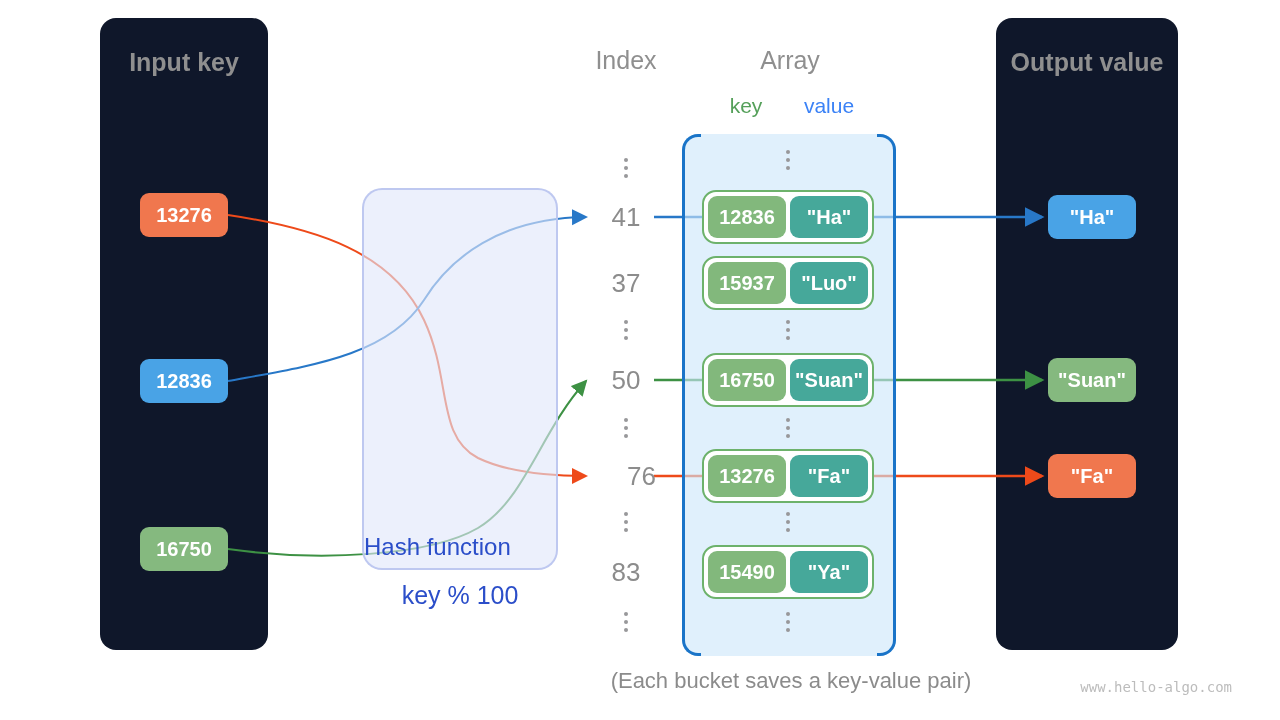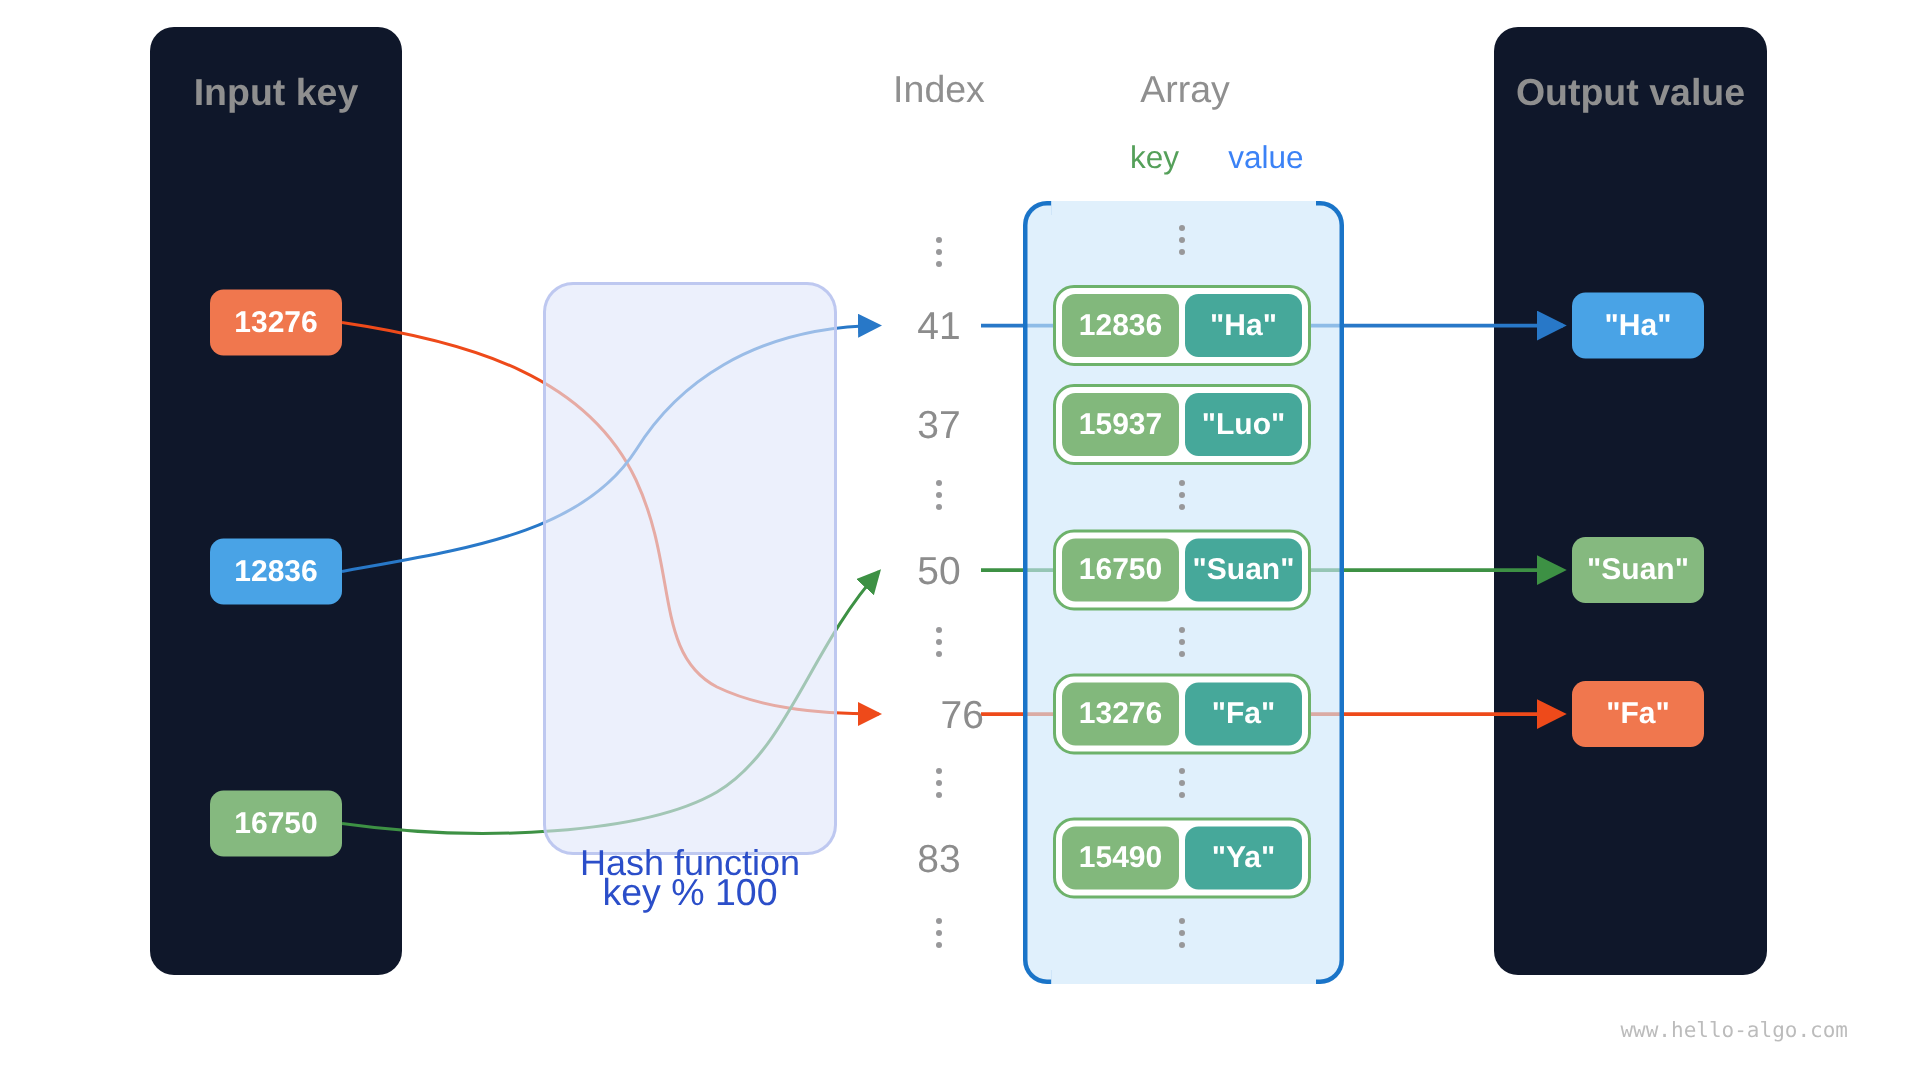--- a/index.html
+++ b/index.html
@@ -13,29 +13,29 @@
         display:flex;align-items:center;justify-content:center;
         color:#fff;font-size:20px;font-weight:bold;}
   .c-orange{background:#f0774e;}
   .c-blue{background:#49a3e6;}
   .c-green{background:#85b97f;}
 
   
   .hash-box{position:absolute;left:362px;top:188px;width:196px;height:382px;z-index:2;
             background:rgba(225,230,250,0.62);border:2px solid rgba(185,196,240,0.9);
             border-radius:20px;box-sizing:border-box;}
-  .hash-line1{position:absolute;left:0;right:0;top:343px;text-align:center;
-              font-size:24px;color:#2b4ec9;z-index:3;margin-top:29px;}
+  .hash-line1{position:absolute;left:0;right:0;top:343px;text-align:left;
+              font-size:24px;color:#2b4ec9;z-index:3;}
   .hash-line2{position:absolute;left:0;right:0;top:391px;text-align:center;
               font-size:25px;font-weight:normal;color:#2b4ec9;z-index:3;}
 
   
   .col-header{position:absolute;text-align:center;font-size:25px;font-weight:normal;
               color:#8f8f8f;z-index:3;}
-  .sub-header{position:absolute;text-align:right;font-size:21px;z-index:3;}
+  .sub-header{position:absolute;text-align:center;font-size:21px;z-index:3;}
 
   
   .idx{position:absolute;width:60px;text-align:center;font-size:26px;color:#8c8c8c;
        line-height:32px;z-index:3;}
 
   
   .dots{position:absolute;width:30px;display:flex;flex-direction:column;align-items:center;
         gap:4px;z-index:3;}
   .dots i{display:block;width:4px;height:4px;border-radius:50%;background:#98989a;}
 
@@ -189,15 +189,16 @@
   </div>
   <div class="pair" style="top:545px;">
     <div class="cell cell-key">15490</div>
     <div class="cell cell-val">"Ya"</div>
   </div>
 
   <div class="kbox c-blue" style="left:1048px;top:195px;">"Ha"</div>
   <div class="kbox c-green" style="left:1048px;top:358px;">"Suan"</div>
   <div class="kbox c-orange" style="left:1048px;top:454px;">"Fa"</div>
 
+  <div class="caption">(Each bucket saves a key-value pair)</div>
   <div class="watermark">www.hello-algo.com</div>
 
 </div>
 
 </body></html>

